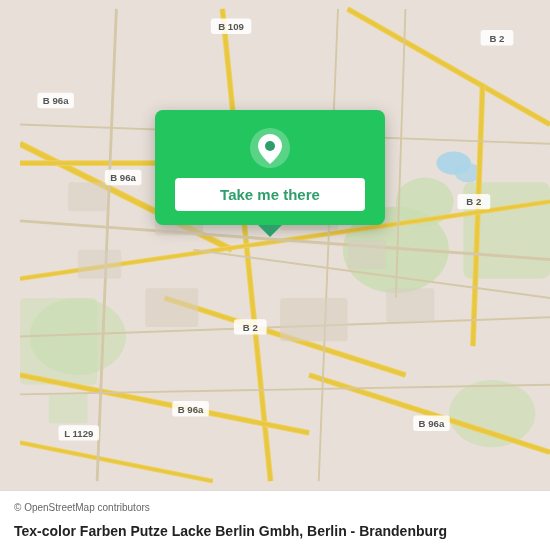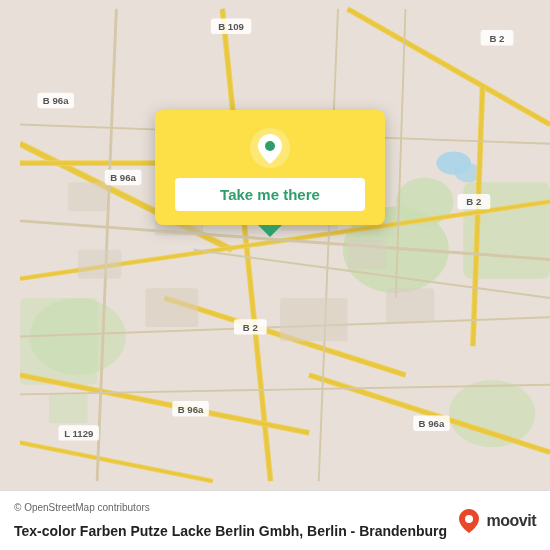--- a/index.html
+++ b/index.html
@@ -26,21 +26,21 @@
       width: 100%;
       height: 100%;
     }
 
     
     #popup-card {
       position: absolute;
       top: 110px;
       left: 155px;
       width: 230px;
-      background: #fde047;
+      background: #22c55e;
       border-radius: 8px;
       padding: 16px 20px 14px;
       display: flex;
       flex-direction: column;
       align-items: center;
       box-shadow: 0 4px 16px rgba(0,0,0,0.25);
     }
 
     #popup-card::after {
       content: '';
@@ -226,21 +226,13 @@
     </svg>
     <button id="take-me-there-btn">Take me there</button>
   </div>
 </div>
 
 <div id="bottom-bar">
   <div id="bottom-left">
     <span id="copyright-text">© OpenStreetMap contributors</span>
     <span id="location-name">Tex-color Farben Putze Lacke Berlin Gmbh, Berlin - Brandenburg</span>
   </div>
-  <div id="moovit-logo">
-
-    <svg class="moovit-pin" viewBox="0 0 28 28" xmlns="http://www.w3.org/2000/svg">
-      <path d="M14 2 C8.5 2 4 6.5 4 12 C4 19 14 26 14 26 C14 26 24 19 24 12 C24 6.5 19.5 2 14 2 Z" fill="#e8472a"></path>
-      <circle cx="14" cy="12" r="4" fill="white"></circle>
-    </svg>
-    <span class="moovit-text">moovit</span>
-  </div>
 </div>
 
 </body></html>

